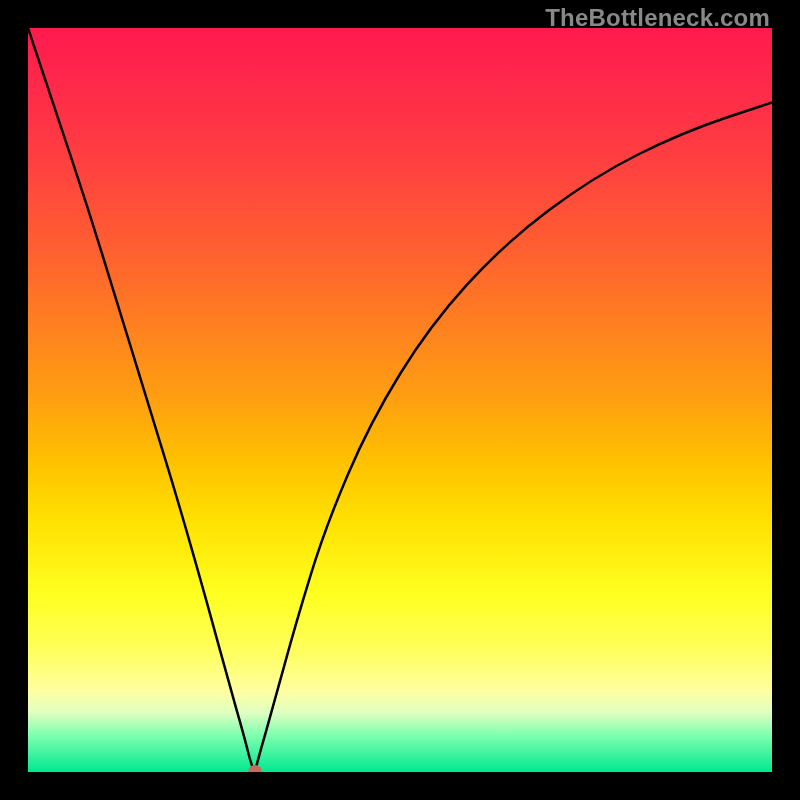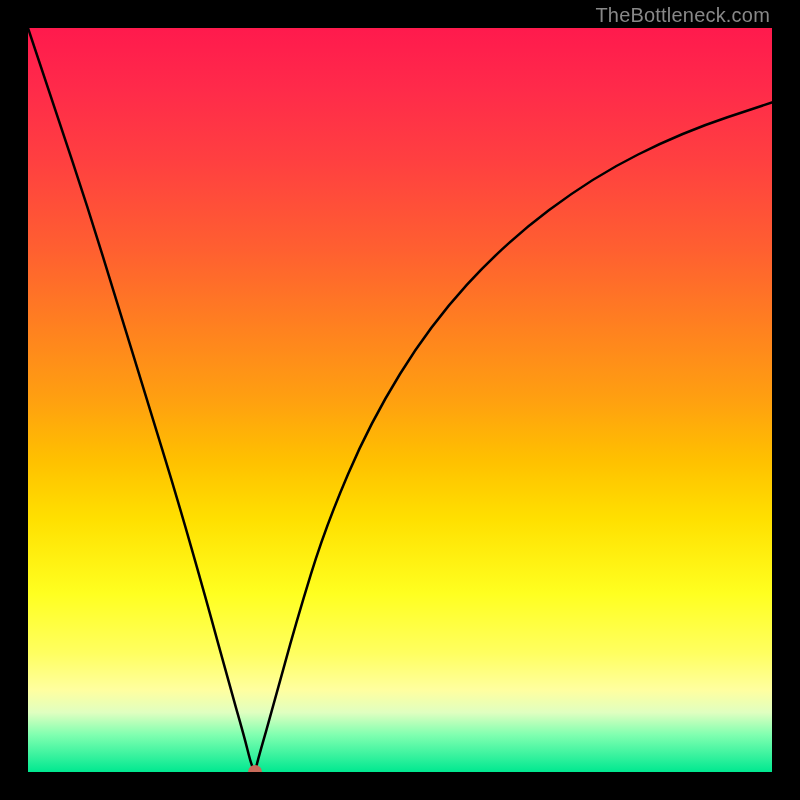--- a/index.html
+++ b/index.html
@@ -44,22 +44,22 @@
     position: absolute;
     inset: 0;
     width: 744px;
     height: 744px;
   }
   .watermark {
     position: absolute;
     top: 4px;
     right: 30px;
     color: #888;
-    font-size: 20px;
-    font-weight: 400;
+    font-size: 24px;
+    font-weight: 700;
     letter-spacing: 0.2px;
   }
   .dot {
     position: absolute;
     width: 14px;
     height: 14px;
     border-radius: 50%;
     background: #c76b5a;
     transform: translate(-50%, -50%);
   }

